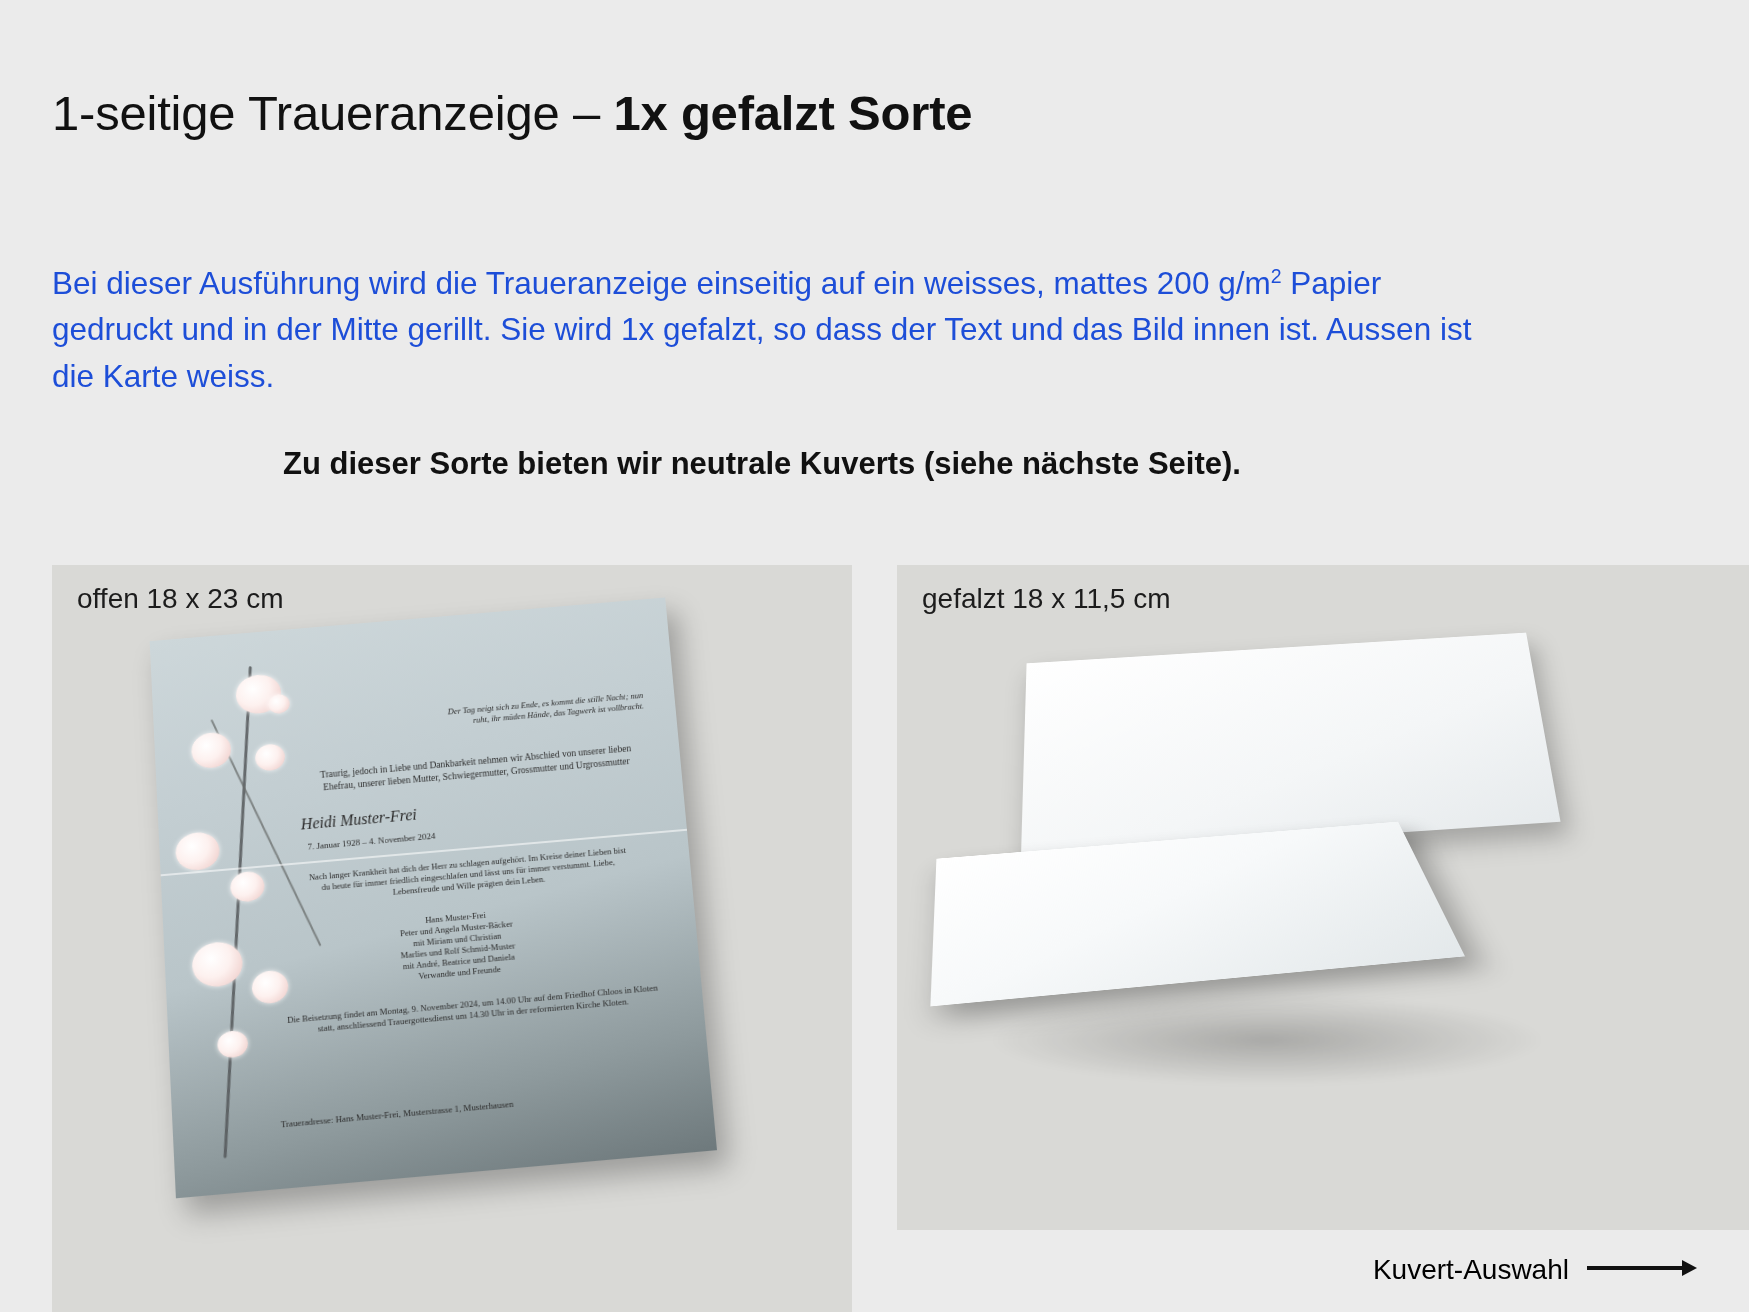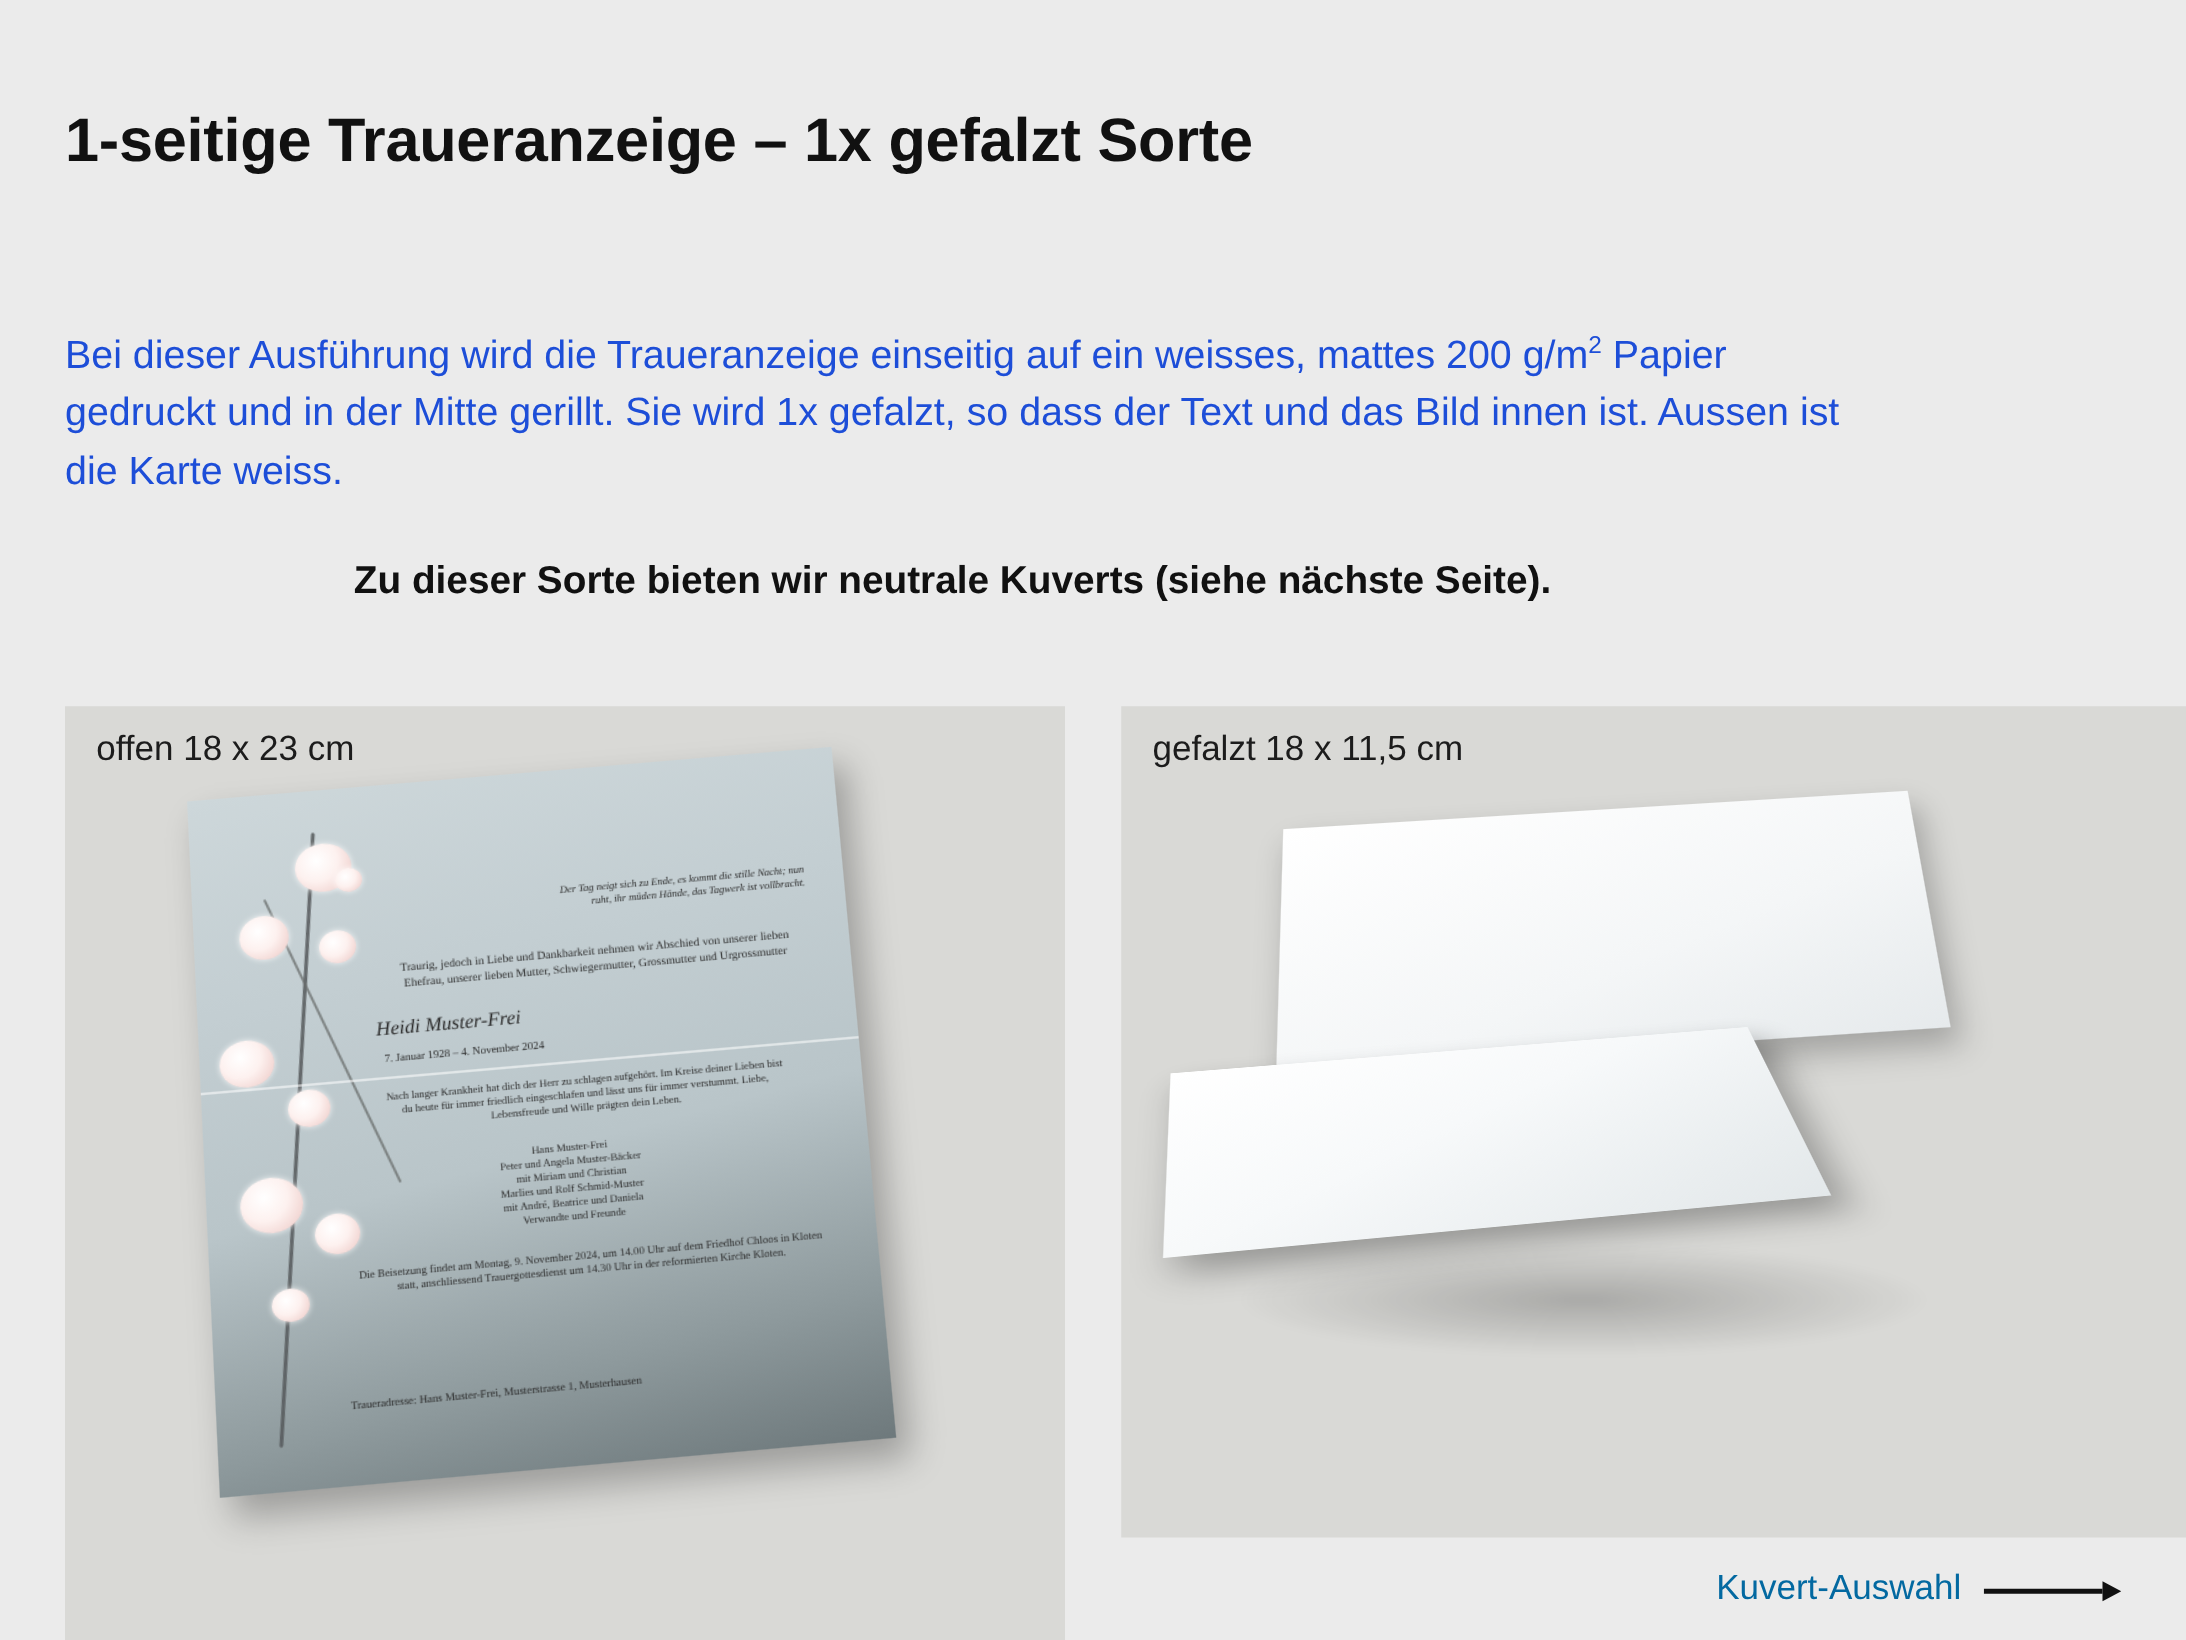--- a/index.html
+++ b/index.html
@@ -25,21 +25,21 @@
   
   .page-title {
     position: absolute;
     left: 52px;
     top: 52px;
     font-size: 49px;
     letter-spacing: -0.2px;
     color: #111111;
     white-space: nowrap;
   }
-  .page-title .light { font-weight: 700; }
+  .page-title .light { font-weight: 400; }
   .page-title .bold { font-weight: 700; }
 
   
   .intro {
     position: absolute;
     left: 52px;
     top: 228px;
     width: 1420px;
     font-size: 31.5px;
     line-height: 1.48;
@@ -232,24 +232,24 @@
     background: radial-gradient(ellipse at center, rgba(0,0,0,.22) 0%, rgba(0,0,0,0) 70%);
     filter: blur(3px);
   }
 
   
   .footer-link {
     position: absolute;
     right: 52px;
     bottom: 26px;
     display: flex;
-    align-items: center;
+    align-items: flex-start;
     gap: 18px;
     font-size: 28px;
-    color: #0369a1;
+    color: #000000;
   }
   .arrow-icon {
     display: inline-block;
     width: 110px;
     height: 22px;
   }
 </style>
 </head>
 <body>
 

